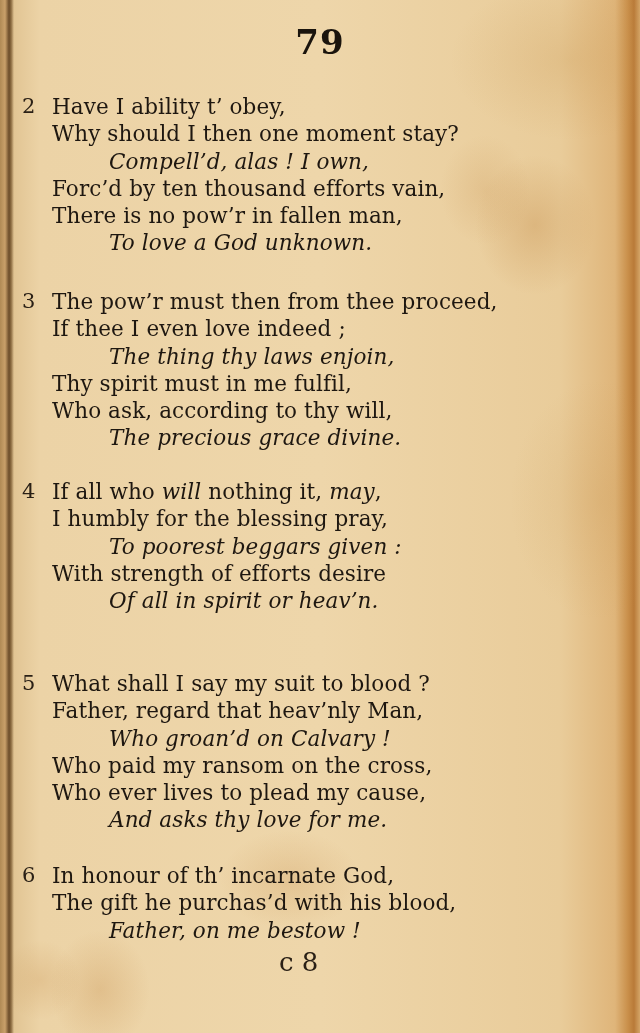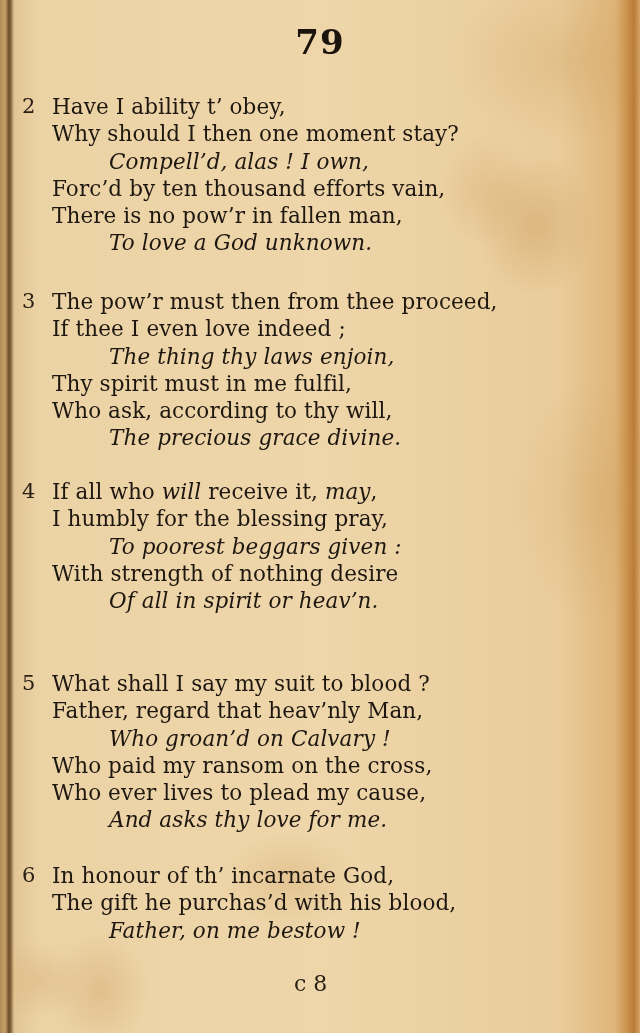--- a/index.html
+++ b/index.html
@@ -64,24 +64,23 @@
       left: 0;
       top: 0;
       width: 22px;
       font-size: 21px;
       color: #2a2016;
     }
     .italic { font-style: italic; }
     .signature {
       position: absolute;
       top: 947px;
-      left: 294px;
-      font-size: 22px;
+      left: 279px;
+      font-size: 26px;
       color: #2a2016;
-      margin-top: 24px;
     }
   </style>
 </head>
 <body>
 
 <div class="page">
   <div class="spine"></div>
 
   <div class="page-number">79</div>
 
@@ -105,25 +104,25 @@
     <div class="line indent0">If thee I even love indeed ;</div>
     <div class="line indent1">The thing thy laws enjoin,</div>
     <div class="line indent0">Thy spirit must in me fulfil,</div>
     <div class="line indent0">Who ask, according to thy will,</div>
     <div class="line indent1">The precious grace divine.</div>
   </div>
 
   <div class="stanza" style="top:478px">
     <div class="line indent0">
       <span class="verse-num">4</span>
-      <span>If all who </span><span class="italic">will</span><span> receive it, </span><span class="italic">may</span><span>,</span>
+      <span>If all who </span><span class="italic">will</span><span> nothing it, </span><span class="italic">may</span><span>,</span>
     </div>
     <div class="line indent0">I humbly for the blessing pray,</div>
     <div class="line indent1">To poorest beggars given :</div>
-    <div class="line indent0">With strength of nothing desire</div>
+    <div class="line indent0">With strength of efforts desire</div>
     <div class="line indent1">Of all in spirit or heav’n.</div>
   </div>
 
   <div class="stanza" style="top:670px">
     <div class="line indent0">
       <span class="verse-num">5</span>
       <span>What shall I say my suit to blood ?</span>
     </div>
     <div class="line indent0">Father, regard that heav’nly Man,</div>
     <div class="line indent1">Who groan’d on Calvary !</div>

